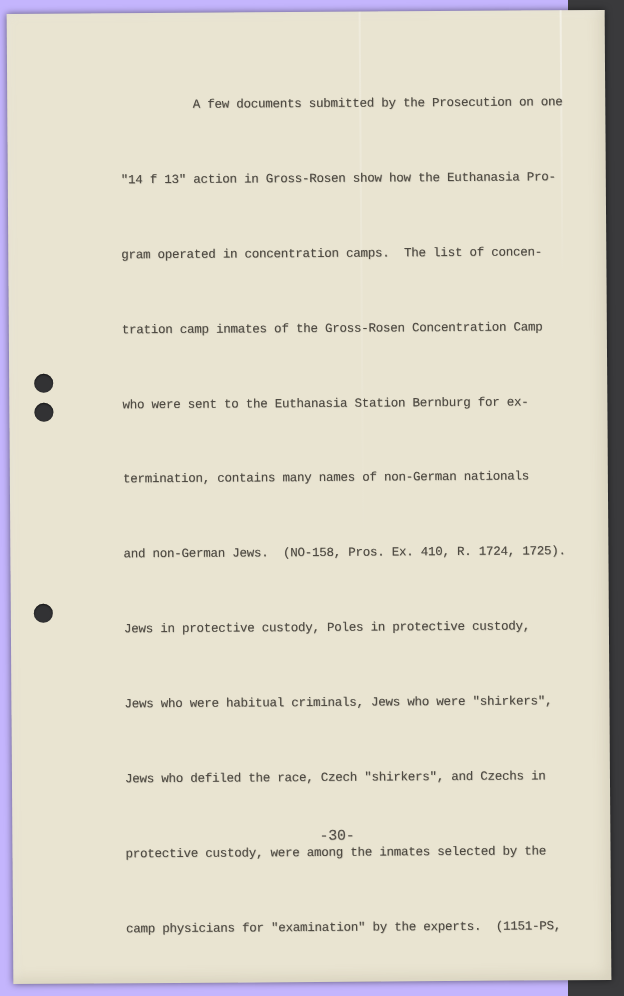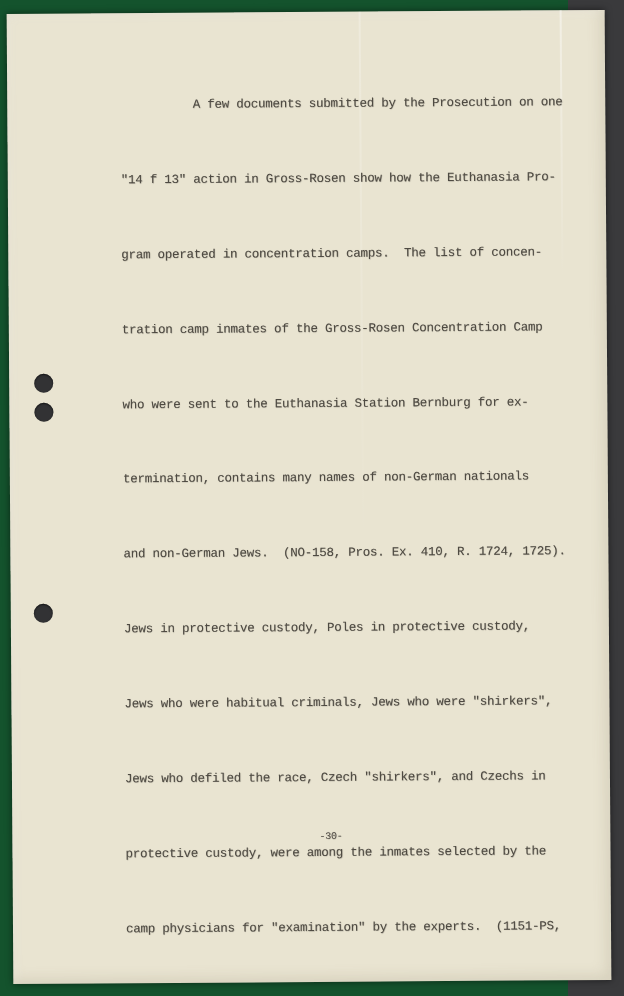--- a/index.html
+++ b/index.html
@@ -10,21 +10,21 @@
     width: 624px;
     height: 996px;
     background: #3a3a3c;
     overflow: hidden;
     font-family: "Liberation Mono", "DejaVu Sans Mono", monospace;
   }
   .scan {
     position: relative;
     width: 568px;
     height: 996px;
-    background: #14532d;
+    background: #c4b5fd;
   }
   .paper {
     position: absolute;
     left: 10px;
     top: 12px;
     width: 598px;
     height: 970px;
     background: linear-gradient(105deg, #ebe7d5 0%, #e9e4d1 45%, #e6e1cc 80%, #e3decা8 100%);
     background-color: #e9e4d1;
     transform: rotate(-0.4deg);
@@ -62,21 +62,21 @@
     text-shadow: 0.4px 0.4px 0.7px rgba(78,74,66,0.45);
   }
   .line {
     height: 24.97px;
   }
   .page-number {
     position: absolute;
     left: 307px;
     top: 813px;
     white-space: pre;
-    font-size: 10px;
+    font-size: 15px;
     line-height: 24.97px;
     letter-spacing: -0.25px;
     color: #55514a;
     text-shadow: 0.4px 0.4px 0.7px rgba(78,74,66,0.45);
   }
 </style>
 </head>
 <body>
 
 <div class="scan">

